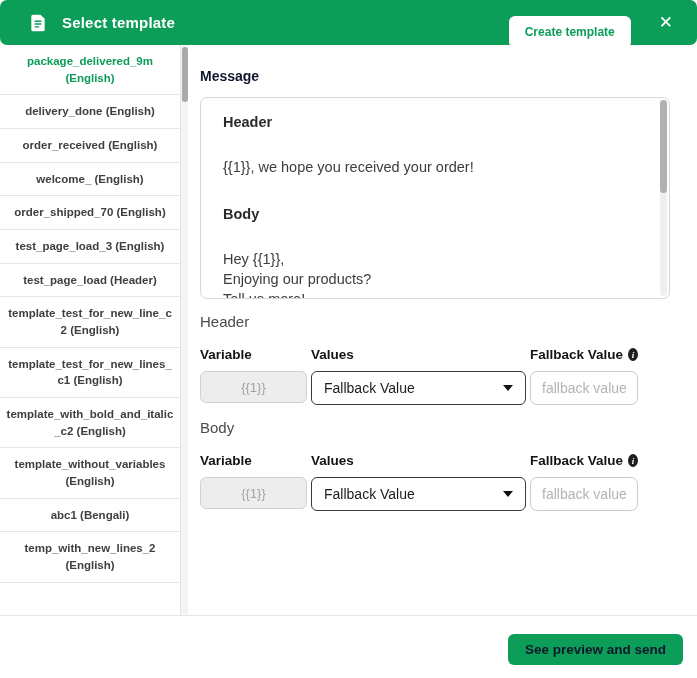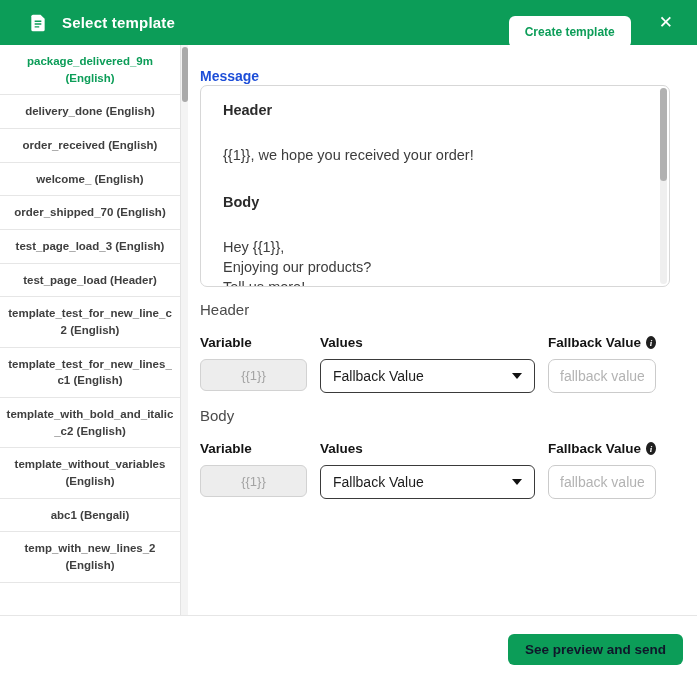--- a/index.html
+++ b/index.html
@@ -6,21 +6,21 @@
   html,body { width:697px; height:678px; }
   body {
     font-family: "Liberation Sans", "DejaVu Sans", sans-serif;
     background:#fff; color:#333; overflow:hidden;
   }
   .modal { width:697px; height:678px; display:flex; flex-direction:column; background:#fff; }
 
   
   .topbar {
     height:45px; flex:0 0 45px; background:#0c9d58; display:flex; align-items:center;
-    padding:0 16px 0 28px; gap:14px;
+    padding:0 16px 0 28px; gap:14px;border-radius:7px;
   }
   .doc-icon { width:20px; height:20px; flex:0 0 20px; }
   .topbar-title { color:#fff; font-size:15px; font-weight:700; letter-spacing:.2px; flex:1; }
   .create-btn {
     background:#fff; color:#0c9d58; border:none; border-radius:6px;
     font-family:inherit; font-size:12px; font-weight:600; padding:9px 16px; cursor:pointer;margin-top:19px;
   }
   .close-btn {
     background:none; border:none; color:#fff; font-size:17px; font-weight:700;
     cursor:pointer; padding:4px 8px; margin-left:6px; line-height:1; font-family:inherit;
@@ -41,40 +41,40 @@
 
   .sidebar-scrollbar {
     width:8px; flex:0 0 8px; background:#f4f4f4; border-left:1px solid #e3e3e3; position:relative;
   }
   .sidebar-scroll-thumb {
     position:absolute; top:2px; left:1px; width:6px; height:55px; background:#aaaaaa; border-radius:3px;
   }
 
   .main { flex:1 1 auto; padding:23px 27px 0 12px; min-width:0; }
 
-  .message-label { font-size:14px; font-weight:700; color:#1d4ed8; margin-bottom:1px; }
+  .message-label { font-size:14px; font-weight:700; color:#0f172a; margin-bottom:13px; }
 
   .message-box {
     position:relative; height:202px; border:1px solid #d7d7d7; border-radius:7px;
     padding:16px 26px 10px 22px; overflow:hidden; font-size:14.5px; color:#3d3d3d; background:#fff;
   }
   .msg-title { font-weight:700; color:#2b2b2b; margin-bottom:27px; font-size:14.5px; }
   .msg-text { margin-bottom:29px; line-height:20px; }
   .msg-body-text { white-space:pre-line; line-height:20px; }
   .message-scrollbar {
     position:absolute; top:2px; right:2px; bottom:2px; width:7px; background:#efefef; border-radius:4px;
   }
   .message-scroll-thumb {
     position:absolute; top:0; left:0; width:7px; height:93px; background:#b1b1b1; border-radius:4px;
   }
 
   .section-label { font-size:15px; color:#4b4b4b; margin:14px 0 17px; }
   .var-section .section-label { margin-top:14px; }
 
-  .fields-grid { display:grid; grid-template-columns:107px 215px 108px; column-gap:13px; }
+  .fields-grid { display:grid; grid-template-columns:107px 215px 108px; column-gap:4px; }
   .field-label {
     font-size:13.5px; font-weight:700; color:#141414; margin-bottom:9px;
     display:flex; align-items:center; gap:5px; white-space:nowrap;
   }
   .info-icon {
     width:13px; height:13px; border-radius:50%; background:#1f1f1f; color:#fff;
     font-size:9px; font-weight:700; display:inline-flex; align-items:center; justify-content:center;
     font-family:"Liberation Serif","DejaVu Serif",serif; font-style:italic; cursor:pointer;
   }
   .variable-input {

